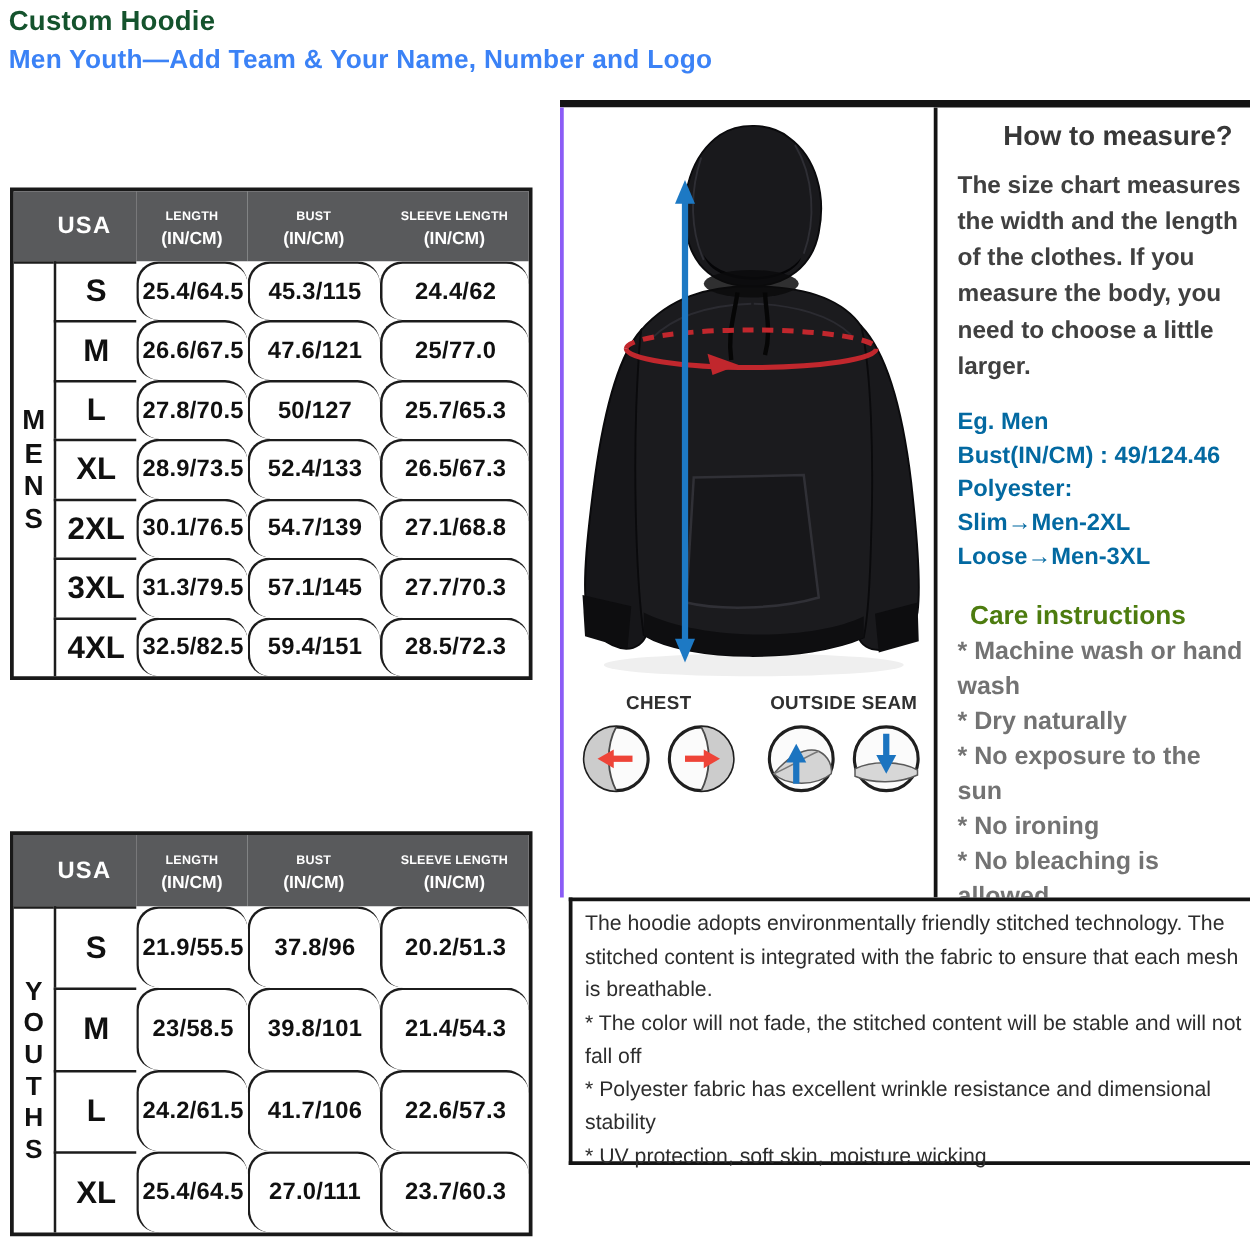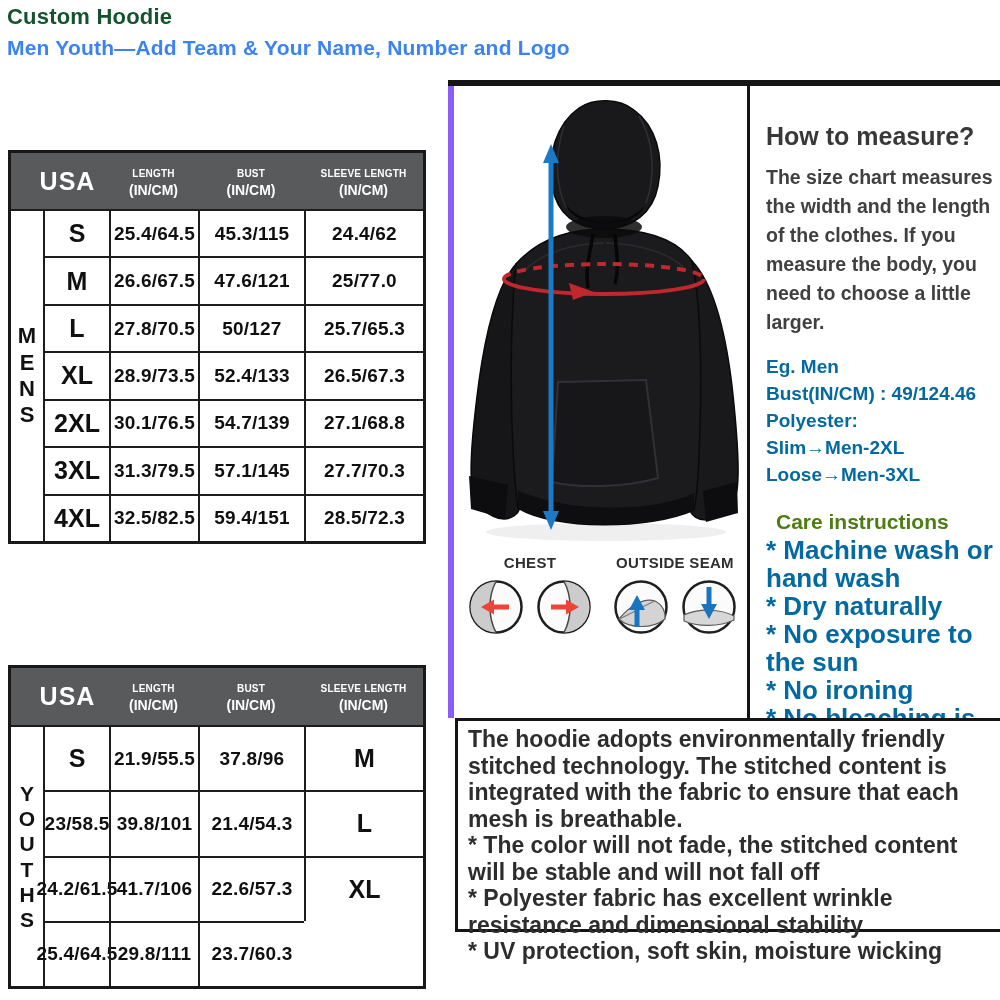--- a/index.html
+++ b/index.html
@@ -18,54 +18,54 @@
   #mens-table   { left:8px; top:150px; width:418px; height:394px;
                   grid-template-columns:32px 66px 89px 106px 1fr;
                   grid-template-rows:56px repeat(7, 1fr); }
   #youths-table { left:8px; top:665px; width:418px; height:324px;
                   grid-template-columns:32px 66px 89px 106px 1fr;
                   grid-template-rows:57px repeat(4, 1fr); }
   .cell { display:flex; align-items:center; justify-content:center;
           border-left:2px solid #1c1c1c; border-top:2px solid #1c1c1c; }
   .hdr  { border-left:none; border-top:none; background:#595a5c; color:#fff;
           flex-direction:column; font-weight:700; }
-  .corner { grid-column:1 / span 2; font-size:25px; letter-spacing:1px;padding-left:15px; }
+  .corner { grid-column:1 / span 2; font-size:19px; letter-spacing:1px;padding-left:15px; }
   .colname { font-size:10px; line-height:17px; letter-spacing:.2px; }
   .colunit { font-size:14px; line-height:16px; }
   .side { grid-column:1; border-left:none; font-weight:700; font-size:22px; color:#111; }
   .side .stack div { line-height:1.2; text-align:center; }
   #mens-table  .side { grid-row:2 / span 7; }
   #youths-table .side { grid-row:2 / span 4; }
   #youths-table .side { font-size:21px; }
   .sc { font-size:25px; font-weight:700; color:#101010; }
-  .dc { font-size:19px; font-weight:700; color:#101010; letter-spacing:.2px; }
+  .dc { font-size:19px; font-weight:700; color:#101010; letter-spacing:.2px;border-radius:18px; }
 
   
   .main-panel { position:absolute; left:448px; top:80px; width:552px; height:638px;
                 border-top:6px solid #141414; box-sizing:border-box; display:flex; }
-  .hoodie-box { width:302px; box-sizing:border-box; border-left:6px solid #8b5cf6;
+  .hoodie-box { width:302px; box-sizing:border-box; border-left:3px solid #8b5cf6;
                 border-right:3px solid #141414; display:flex; flex-direction:column; background:#fff; }
   .hoodie-art { flex:0 0 auto; }
   .icons-area { display:flex; justify-content:space-between; padding:2px 10px 0 14px; }
   .icon-group { display:flex; flex-direction:column; align-items:center; }
   .icon-label { font-size:15px; font-weight:700; color:#2f2f2f; letter-spacing:.3px; margin-bottom:8px; }
   .icon-pair  { display:flex; gap:12px; }
 
   .measure-panel { flex:1; box-sizing:border-box; padding:8px 4px 0 16px; color:#3b3b3b; }
-  .how-head { font-size:25px; font-weight:700; text-align:left; margin:28px 10px 12px 0; color:#383838; }
+  .how-head { font-size:22px; font-weight:700; text-align:right; margin:2px 10px 12px 0; color:#383838; }
   .measure-par { font-size:19.5px; font-weight:700; line-height:29px; margin:0; color:#404040; }
   .example { margin-top:16px; font-size:19px; font-weight:700; line-height:27px; color:#0369a1; }
   .care-head { margin:22px 0 2px 10px; font-size:21px; font-weight:700; color:#4d7c0f; }
-  .care-list { font-size:26px; font-weight:700; line-height:28px; color:#0369a1; }
+  .care-list { font-size:20px; font-weight:700; line-height:28px; color:#737373; }
 
   
   .desc-box { position:absolute; left:455px; top:718px; width:545px; height:214px;
               box-sizing:border-box; border:3px solid #141414; border-right:none;
               padding:5px 2px 0 10px; background:#fff; }
-  .desc-box p { margin:0; font-size:23px; font-weight:700; line-height:26.5px; color:#2d2d2d; }
+  .desc-box p { margin:0; font-size:17px; font-weight:400; line-height:26.5px; color:#2d2d2d; }
 </style>
 </head>
 <body>
 
 <div class="title1">Custom Hoodie</div>
 <div class="title2">Men  Youth—Add Team &amp; Your Name, Number and Logo</div>
 
 <div class="size-table" id="mens-table">
   <div class="cell hdr corner">USA</div>
   <div class="cell hdr">
@@ -148,34 +148,35 @@
         <div>U</div>
         <div>T</div>
         <div>H</div>
         <div>S</div>
       </span>
     </div>
 
   <div class="cell sc">S</div>
   <div class="cell dc">21.9/55.5</div>
   <div class="cell dc">37.8/96</div>
+  <div class="cell dc">20.2/51.3</div>
 
   <div class="cell sc">M</div>
   <div class="cell dc">23/58.5</div>
   <div class="cell dc">39.8/101</div>
   <div class="cell dc">21.4/54.3</div>
 
   <div class="cell sc">L</div>
   <div class="cell dc">24.2/61.5</div>
   <div class="cell dc">41.7/106</div>
   <div class="cell dc">22.6/57.3</div>
 
   <div class="cell sc">XL</div>
   <div class="cell dc">25.4/64.5</div>
-  <div class="cell dc">29.8/111</div>
+  <div class="cell dc">27.0/111</div>
   <div class="cell dc">23.7/60.3</div>
 </div>
 
 <div class="main-panel">
 
   <div class="hoodie-box">
 
     <svg class="hoodie-art" width="296" height="466" viewBox="0 0 296 466">
       <ellipse cx="152" cy="446" rx="120" ry="9" fill="#efefef"></ellipse>
 

